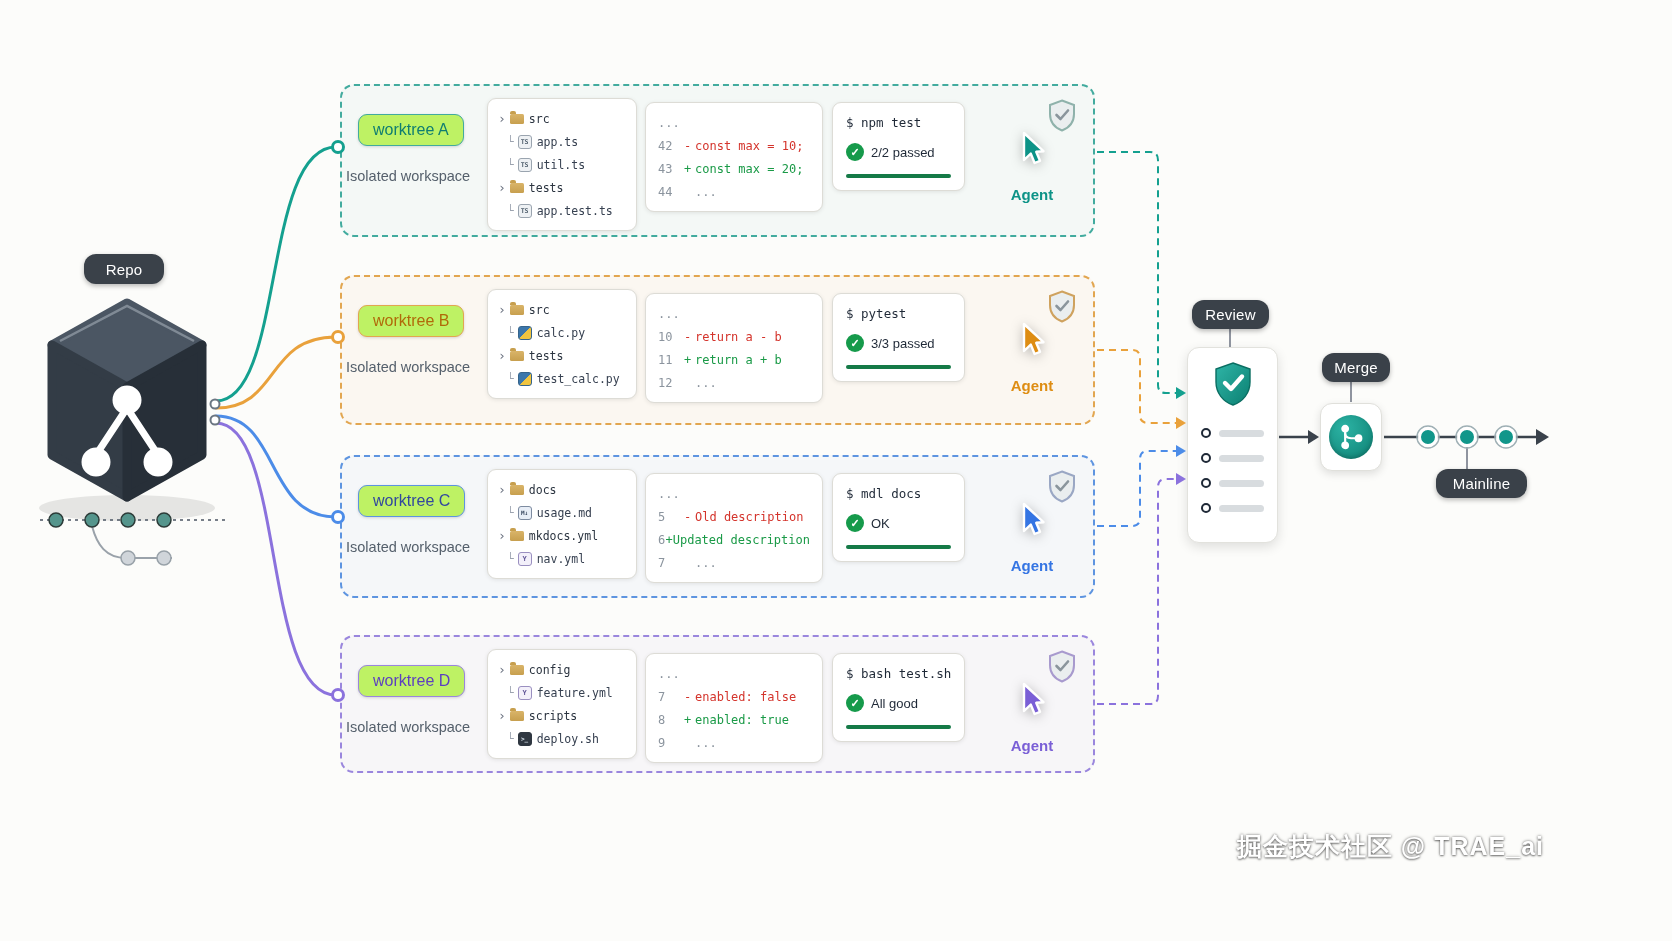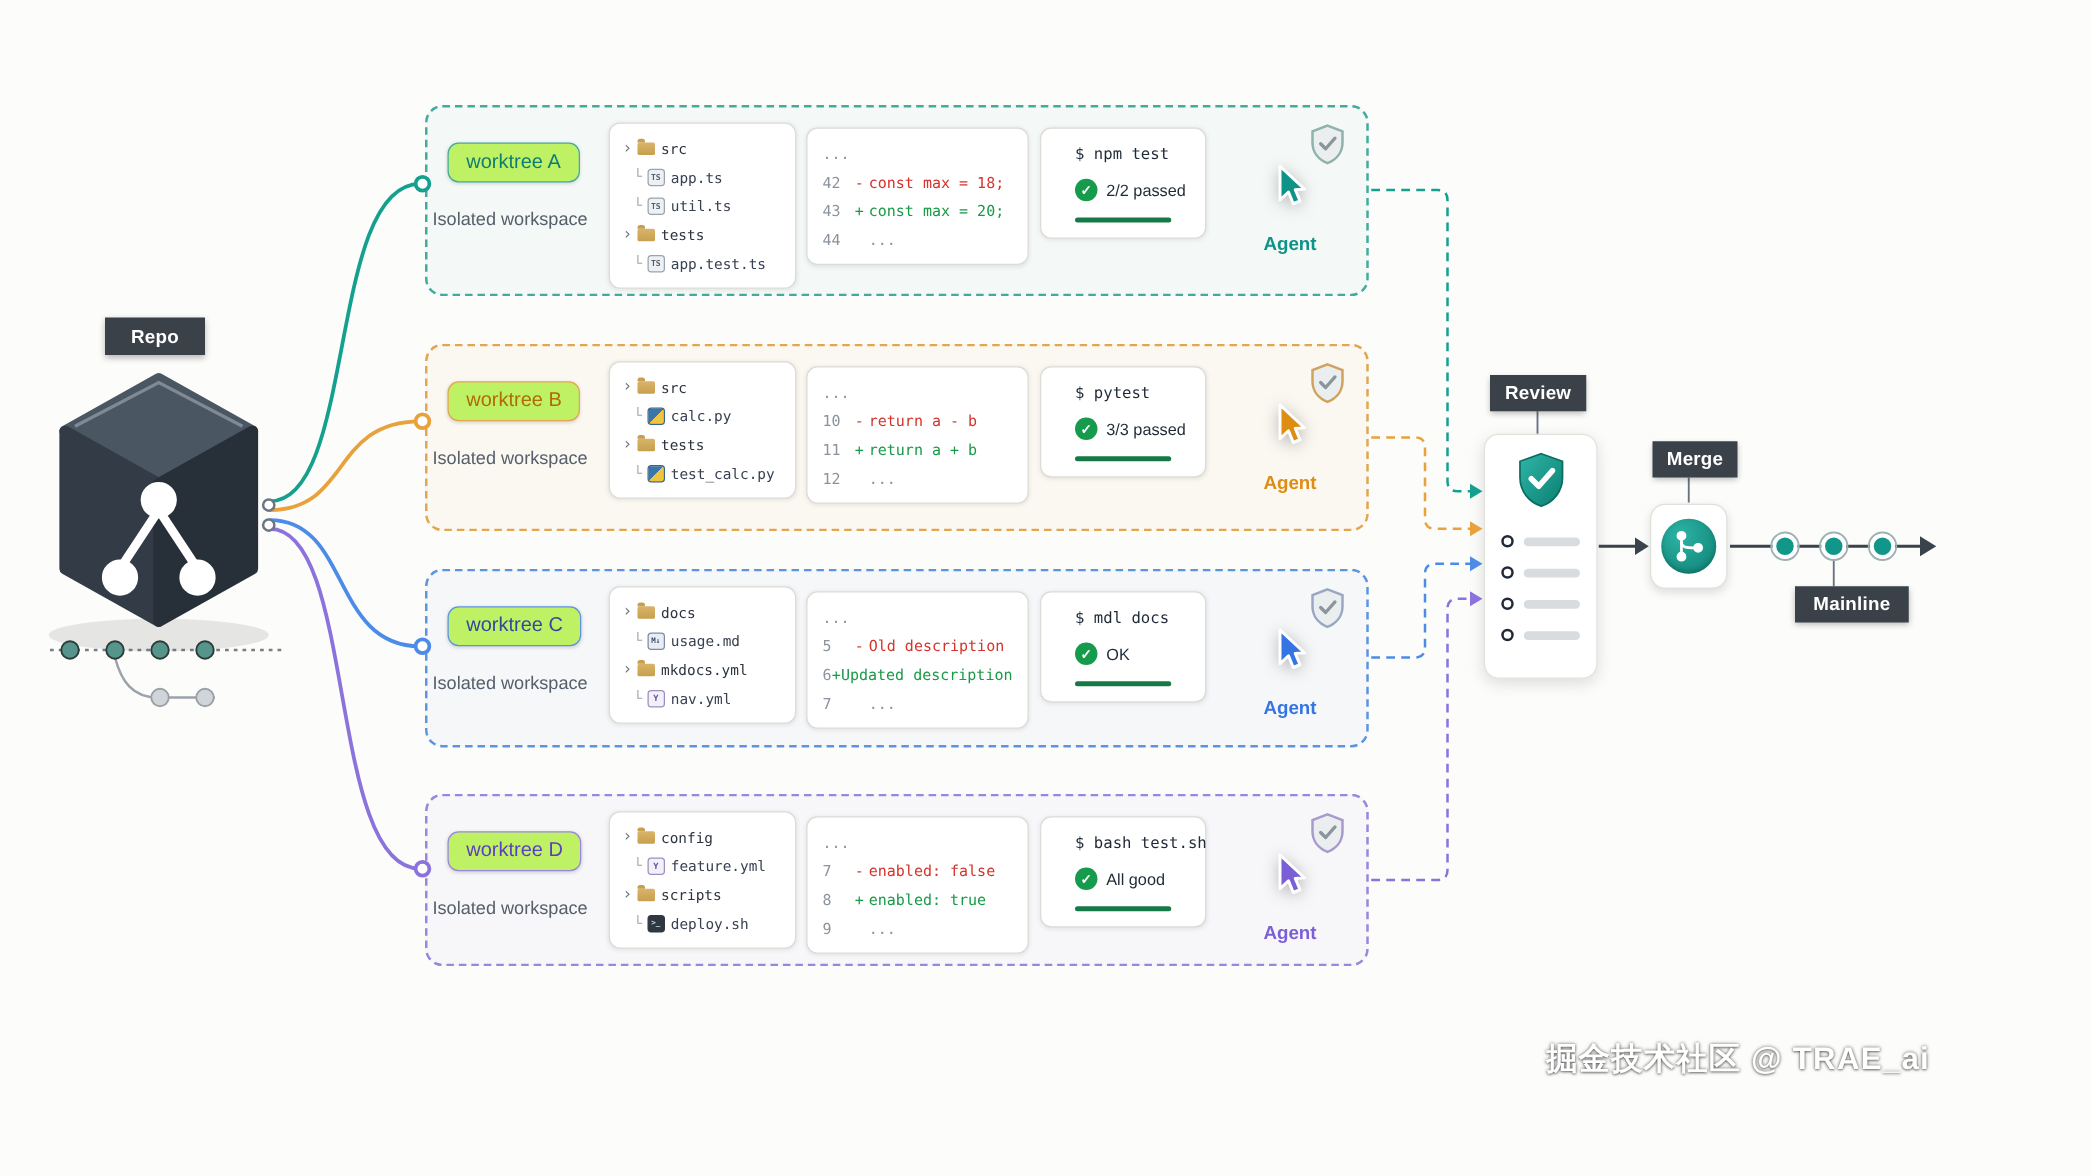--- a/index.html
+++ b/index.html
@@ -1,21 +1,21 @@
 <!DOCTYPE html>
 <html><head>
 <meta charset="utf-8">
 <style>
   *{margin:0;padding:0;box-sizing:border-box}
   html,body{width:1672px;height:941px}
   body{position:relative;background:#fcfcfa;font-family:"Liberation Sans",sans-serif;overflow:hidden;color:#1f2937}
 
   
-  .nbadge{position:absolute;background:#3a4149;color:#fff;border-radius:0;display:flex;align-items:center;
-          justify-content:center;font-size:15px;font-weight:700;box-shadow:0 2px 5px rgba(0,0,0,.28);z-index:6;letter-spacing:.2px}
+  .nbadge{position:absolute;background:#3a4149;color:#fff;border-radius:12px;display:flex;align-items:center;
+          justify-content:center;font-size:15px;font-weight:400;box-shadow:0 2px 5px rgba(0,0,0,.28);z-index:6;letter-spacing:.2px}
 
   
   .wt{position:absolute;left:340px;width:755px;border:2px dashed var(--ac);border-radius:14px;z-index:2}
   .wt-a{top:84px;height:153px;--ac:#42ab9e;--txt:#0f7d71;--agent:#0d9387;--sh:#8fb2ab;background:rgba(66,171,158,.045)}
   .wt-b{top:275px;height:150px;--ac:#e2a650;--txt:#b06a0a;--agent:#de8d13;--sh:#cfa25e;background:rgba(226,166,80,.05)}
   .wt-c{top:455px;height:143px;--ac:#5d94e0;--txt:#31489e;--agent:#3575e3;--sh:#9aa7c4;background:rgba(93,148,224,.045)}
   .wt-d{top:635px;height:138px;--ac:#9a86dd;--txt:#5c3fc0;--agent:#7a5fd6;--sh:#a89ace;background:rgba(154,134,221,.05)}
 
   .wt-badge{position:absolute;left:16px;top:28px;background:#bef264;border:1.6px solid var(--ac);border-radius:9px;
             padding:6px 14px;font-size:16px;font-weight:500;color:var(--txt);box-shadow:0 1px 3px rgba(0,0,0,.14);white-space:nowrap}
@@ -46,21 +46,21 @@
   .diff-card{left:303px;top:16px;width:178px;padding:8px 12px;font-family:"DejaVu Sans Mono",monospace;font-size:12px}
   .dline{display:flex;height:23px;align-items:center;white-space:nowrap}
   .dnum{width:22px;color:#8b949e}
   .dsign{width:15px;text-align:center}
   .dline.del .dsign,.dline.del .dtext{color:#d4342c}
   .dline.add .dsign,.dline.add .dtext{color:#1a9a47}
   .dline.ctx .dtext{color:#8b949e}
   .dline.first .dtext{color:#8b949e}
 
   
-  .test-card{left:490px;top:16px;width:133px;padding:12px 27px}
+  .test-card{left:490px;top:16px;width:133px;padding:12px 13px}
   .cmd{font-family:"DejaVu Sans Mono",monospace;font-size:12.5px;color:#1f2937;margin-bottom:13px;white-space:nowrap}
   .result{display:flex;align-items:center;gap:7px;margin-bottom:13px}
   .check{width:18px;height:18px;border-radius:50%;background:#169a4b;color:#fff;display:flex;align-items:center;
          justify-content:center;font-size:11px;font-weight:bold;flex:none}
   .rtext{font-size:13px;color:#1f2937;font-weight:500;white-space:nowrap}
   .bar{height:4px;border-radius:2px;background:#157a47;width:100%}
 
   
   .agent{position:absolute;left:650px;top:44px;width:80px;text-align:center}
   .agent svg{filter:drop-shadow(0 2px 6px rgba(0,0,0,.25))}
@@ -163,21 +163,21 @@
     </div>
   </div>
 
   <div class="card diff-card">
     <div class="dline ctx first">
         <span class="dtext">...</span>
       </div>
     <div class="dline del">
         <span class="dnum">42</span>
         <span class="dsign">-</span>
-        <span class="dtext">const max = 18;</span>
+        <span class="dtext">const max = 10;</span>
       </div>
     <div class="dline add">
         <span class="dnum">43</span>
         <span class="dsign">+</span>
         <span class="dtext">const max = 20;</span>
       </div>
     <div class="dline ctx">
         <span class="dnum">44</span>
         <span class="dsign"></span>
         <span class="dtext">...</span>

